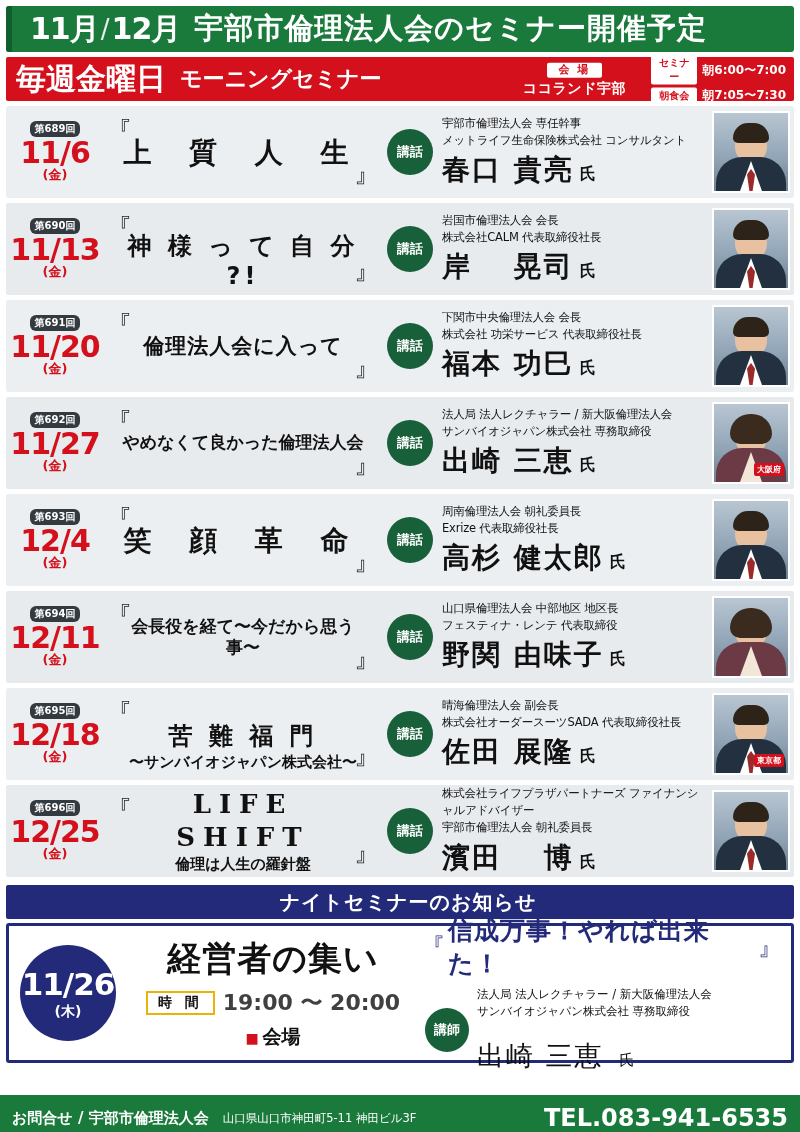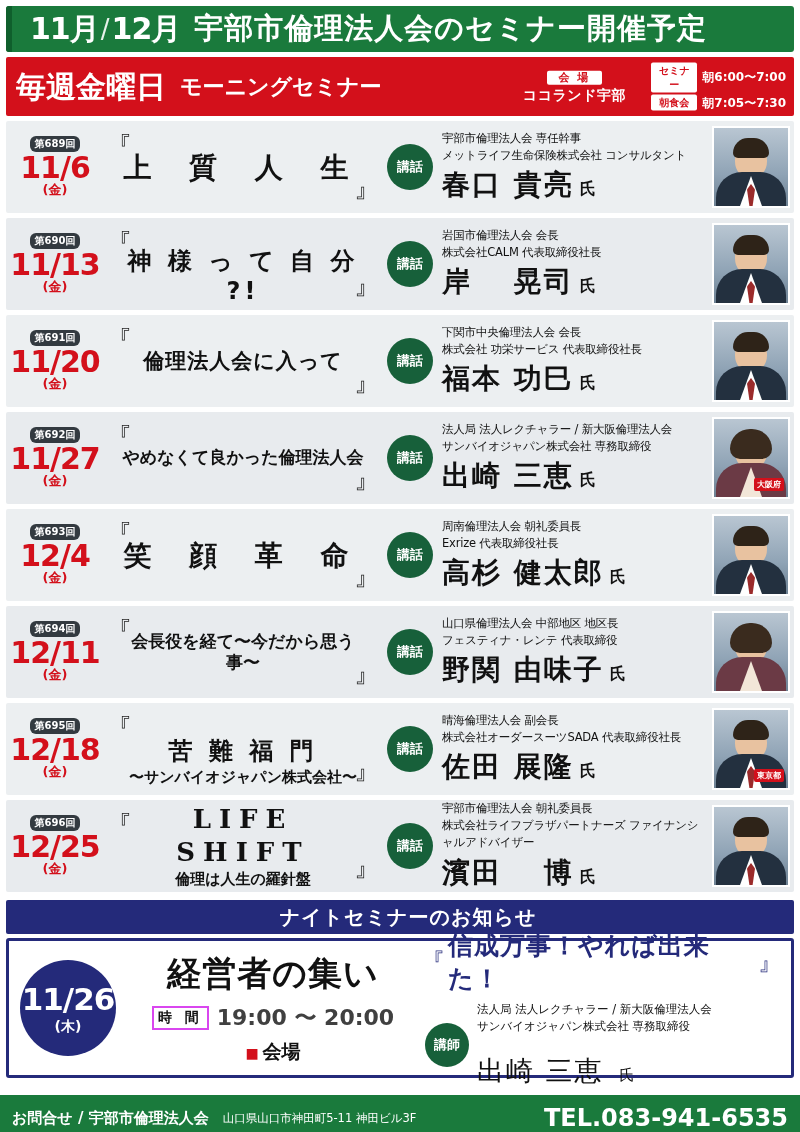--- a/index.html
+++ b/index.html
@@ -37,21 +37,21 @@
   .title-main {
     color:#fff; font-weight:700; font-size:29px; letter-spacing:1px;
     margin-left: 10px;
     white-space: nowrap;
   }
 
   
   .redbar {
     position: relative;
     margin: 5px 6px 0 6px;
-    height: 59px;
+    height: 44px;
     background: #d3101b;
     border-radius: 2px;
     display:flex; align-items:center;
     padding-left: 10px;
     color:#fff;
   }
   .redbar .weekly {
     font-size: 30px; font-weight:700; letter-spacing:0px; line-height:1;
   }
   .redbar .morning {
@@ -225,21 +225,21 @@
     background:#242a7a; color:#fff;
     display:flex; flex-direction:column; align-items:center; justify-content:center;
     line-height:1;
   }
   .night-circle .nd { font-size: 31px; font-weight:700; letter-spacing:-1px;}
   .night-circle .ndow { font-size: 14px; font-weight:700; margin-top:4px;}
   .night-mid { flex: 0 0 292px; display:flex; flex-direction:column; justify-content:center; }
   .night-title { font-size: 34px; font-weight:700; color:#111; letter-spacing:1px; text-align:center;}
   .night-time-row { display:flex; align-items:center; justify-content:center; margin-top:6px; }
   .night-chip {
-    border:2px solid #d946ef; font-size:14px; font-weight:700; padding:1px 4px; letter-spacing:4px;
+    border:2px solid #eab308; font-size:14px; font-weight:700; padding:1px 10px; letter-spacing:4px;
     color:#111;
   }
   .night-time { font-size:22px; font-weight:700; margin-left:8px; color:#404040;}
   .night-place-row { display:flex; align-items:center; justify-content:center; margin-top:6px;}
   .night-place-label { font-size:19px; font-weight:700; color:#111; }
   .night-place-label:before{ content:"\25A0"; color:#d3101b; font-size:14px; margin-right:4px;}
   .night-place { font-size:24px; font-weight:700; color:#111; margin-left:6px;}
 
   .night-right { flex:1 1 auto; display:flex; flex-direction:column; padding-right:6px;}
   .night-quote {
@@ -554,22 +554,22 @@
         <div>
           <div class="talk-title t-life">LIFE SHIFT</div>
           <div class="talk-title t-sub">倫理は人生の羅針盤</div>
         </div>
         <span class="q-close">』</span>
       </div>
       <div class="badge-cell">
         <div class="badge">講話</div>
       </div>
       <div class="speaker-cell">
+        <div class="sp-org">株式会社ライフブラザパートナーズ ファイナンシャルアドバイザー</div>
         <div class="sp-org">宇部市倫理法人会 朝礼委員長</div>
-        <div class="sp-org">株式会社ライフブラザパートナーズ ファイナンシャルアドバイザー</div>
         <div class="sp-name-row">
           <span class="sp-name">濱田　 博</span>
           <span class="sp-suffix">氏</span>
         </div>
       </div>
       <div class="photo-cell">
         <div class="photo">
           <div class="ph-head"></div>
           <div class="ph-hair"></div>
           <div class="ph-body"></div>

